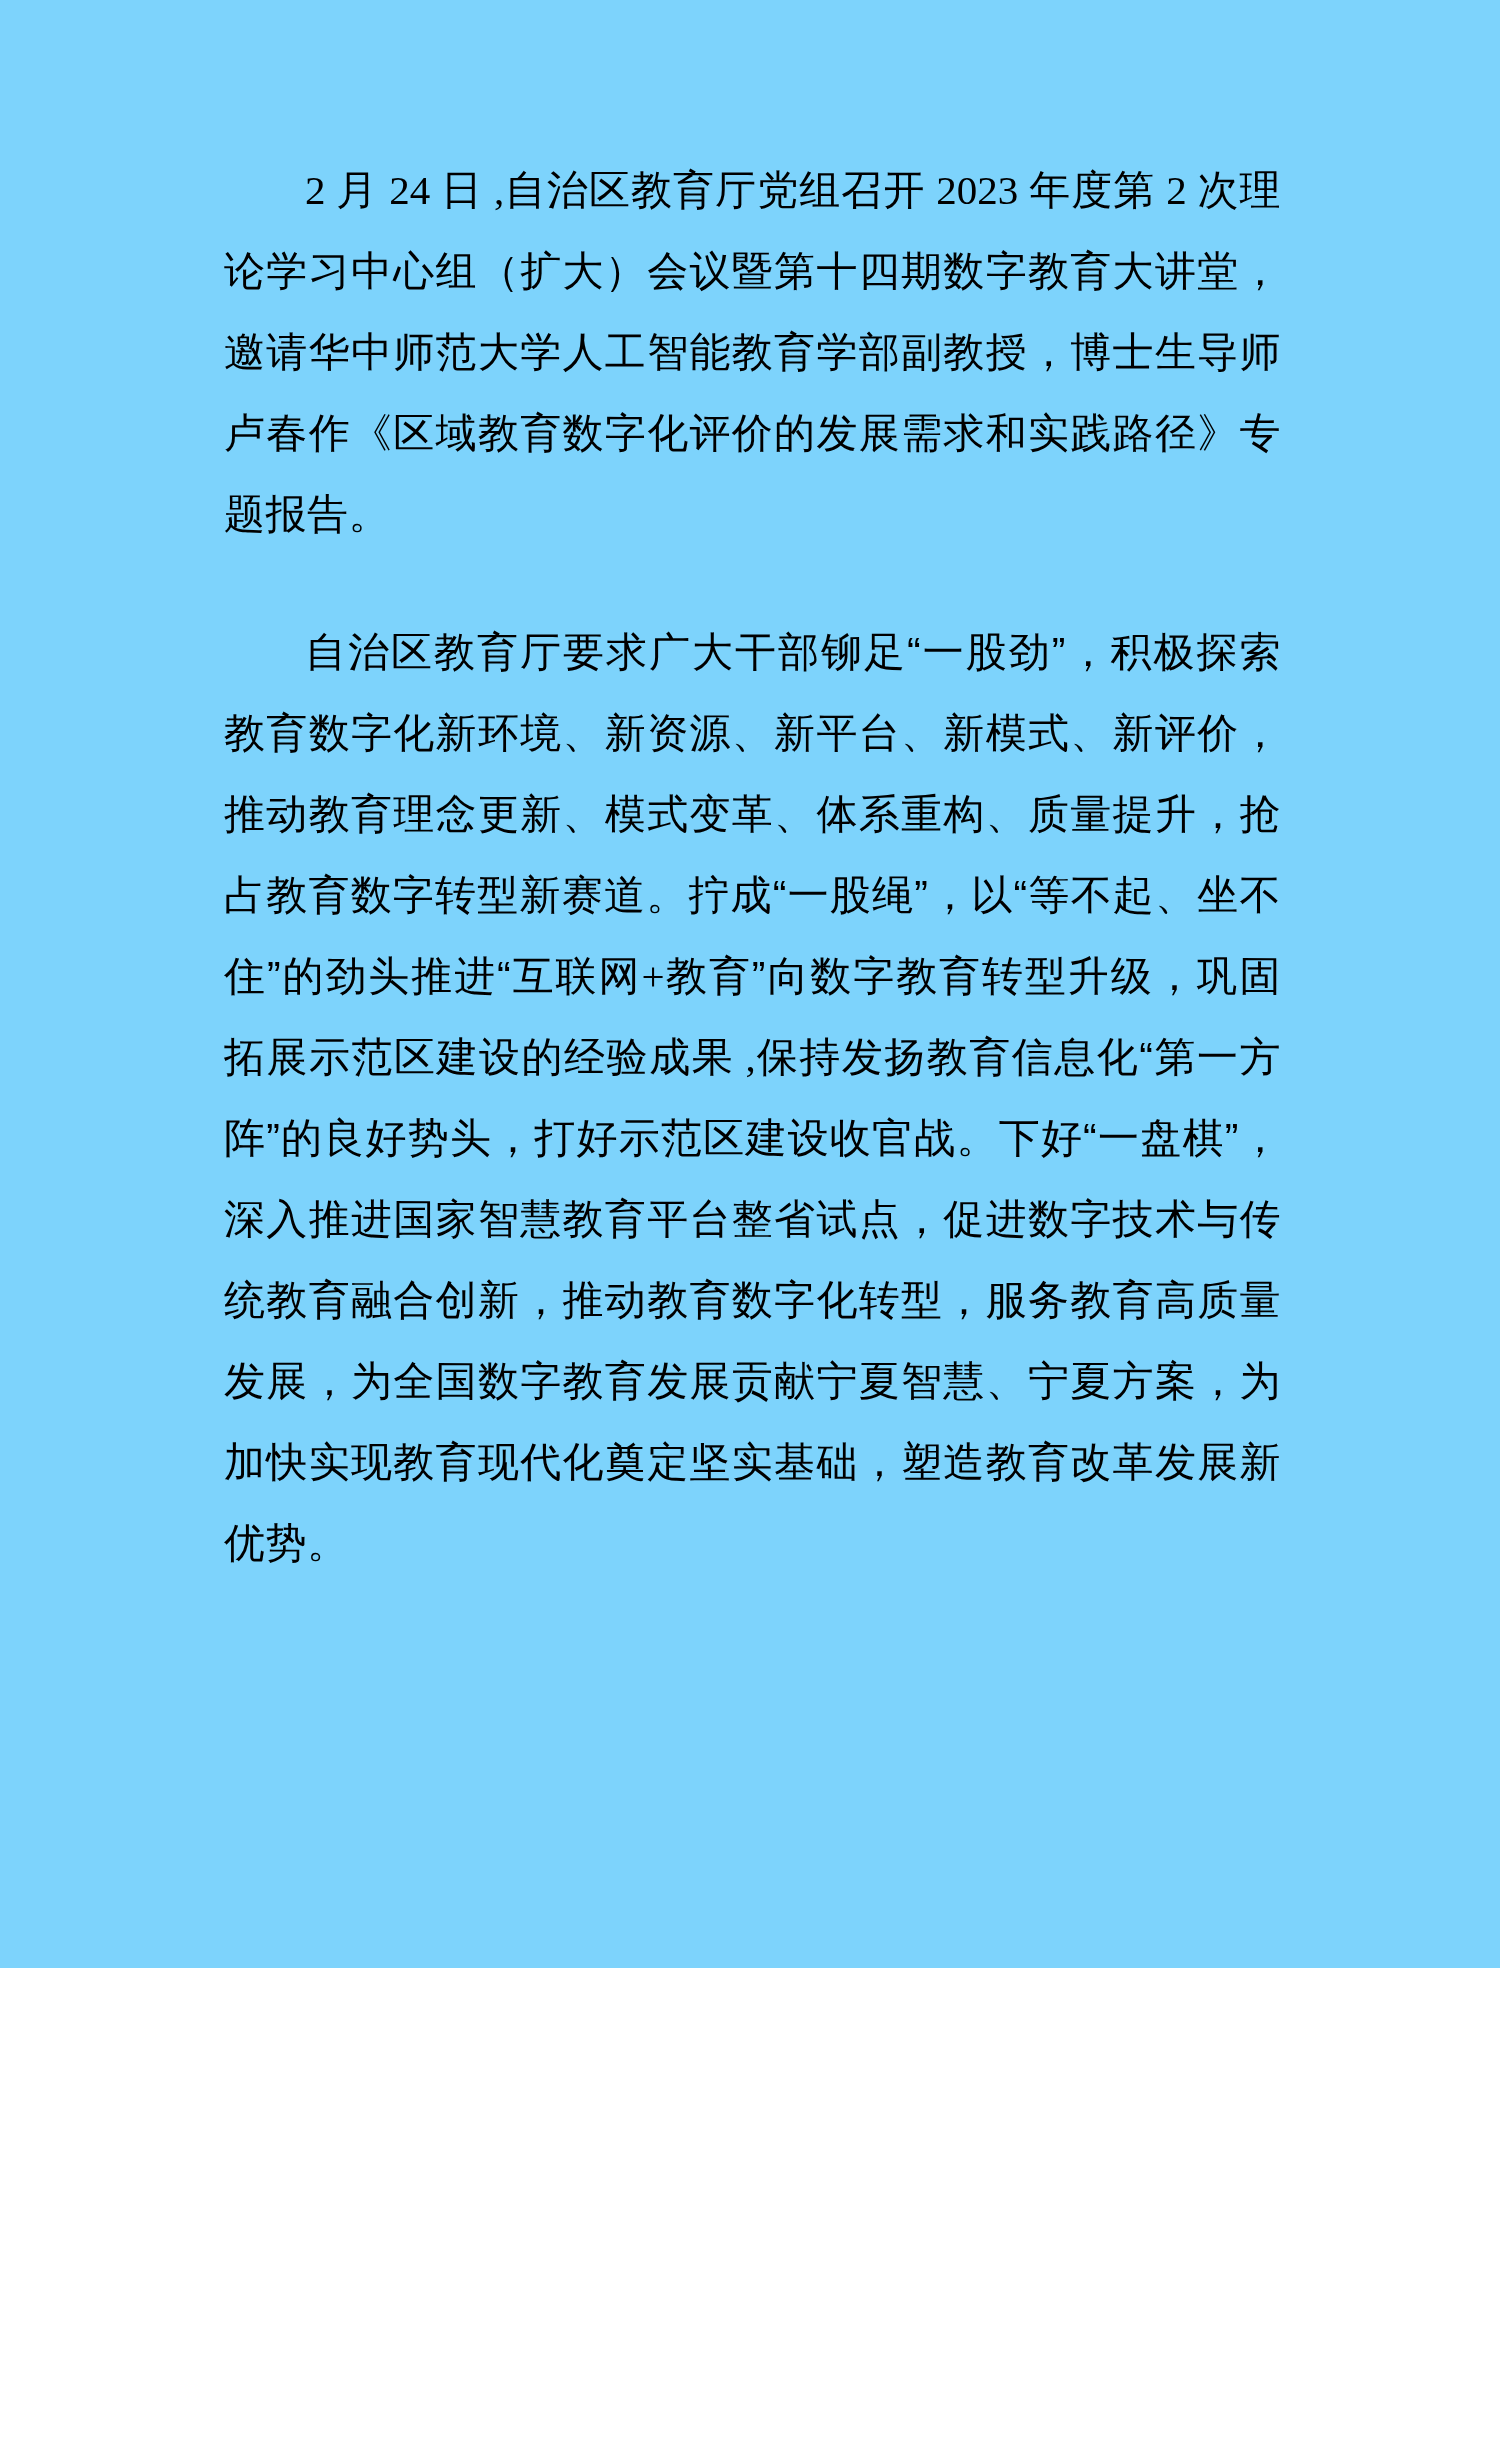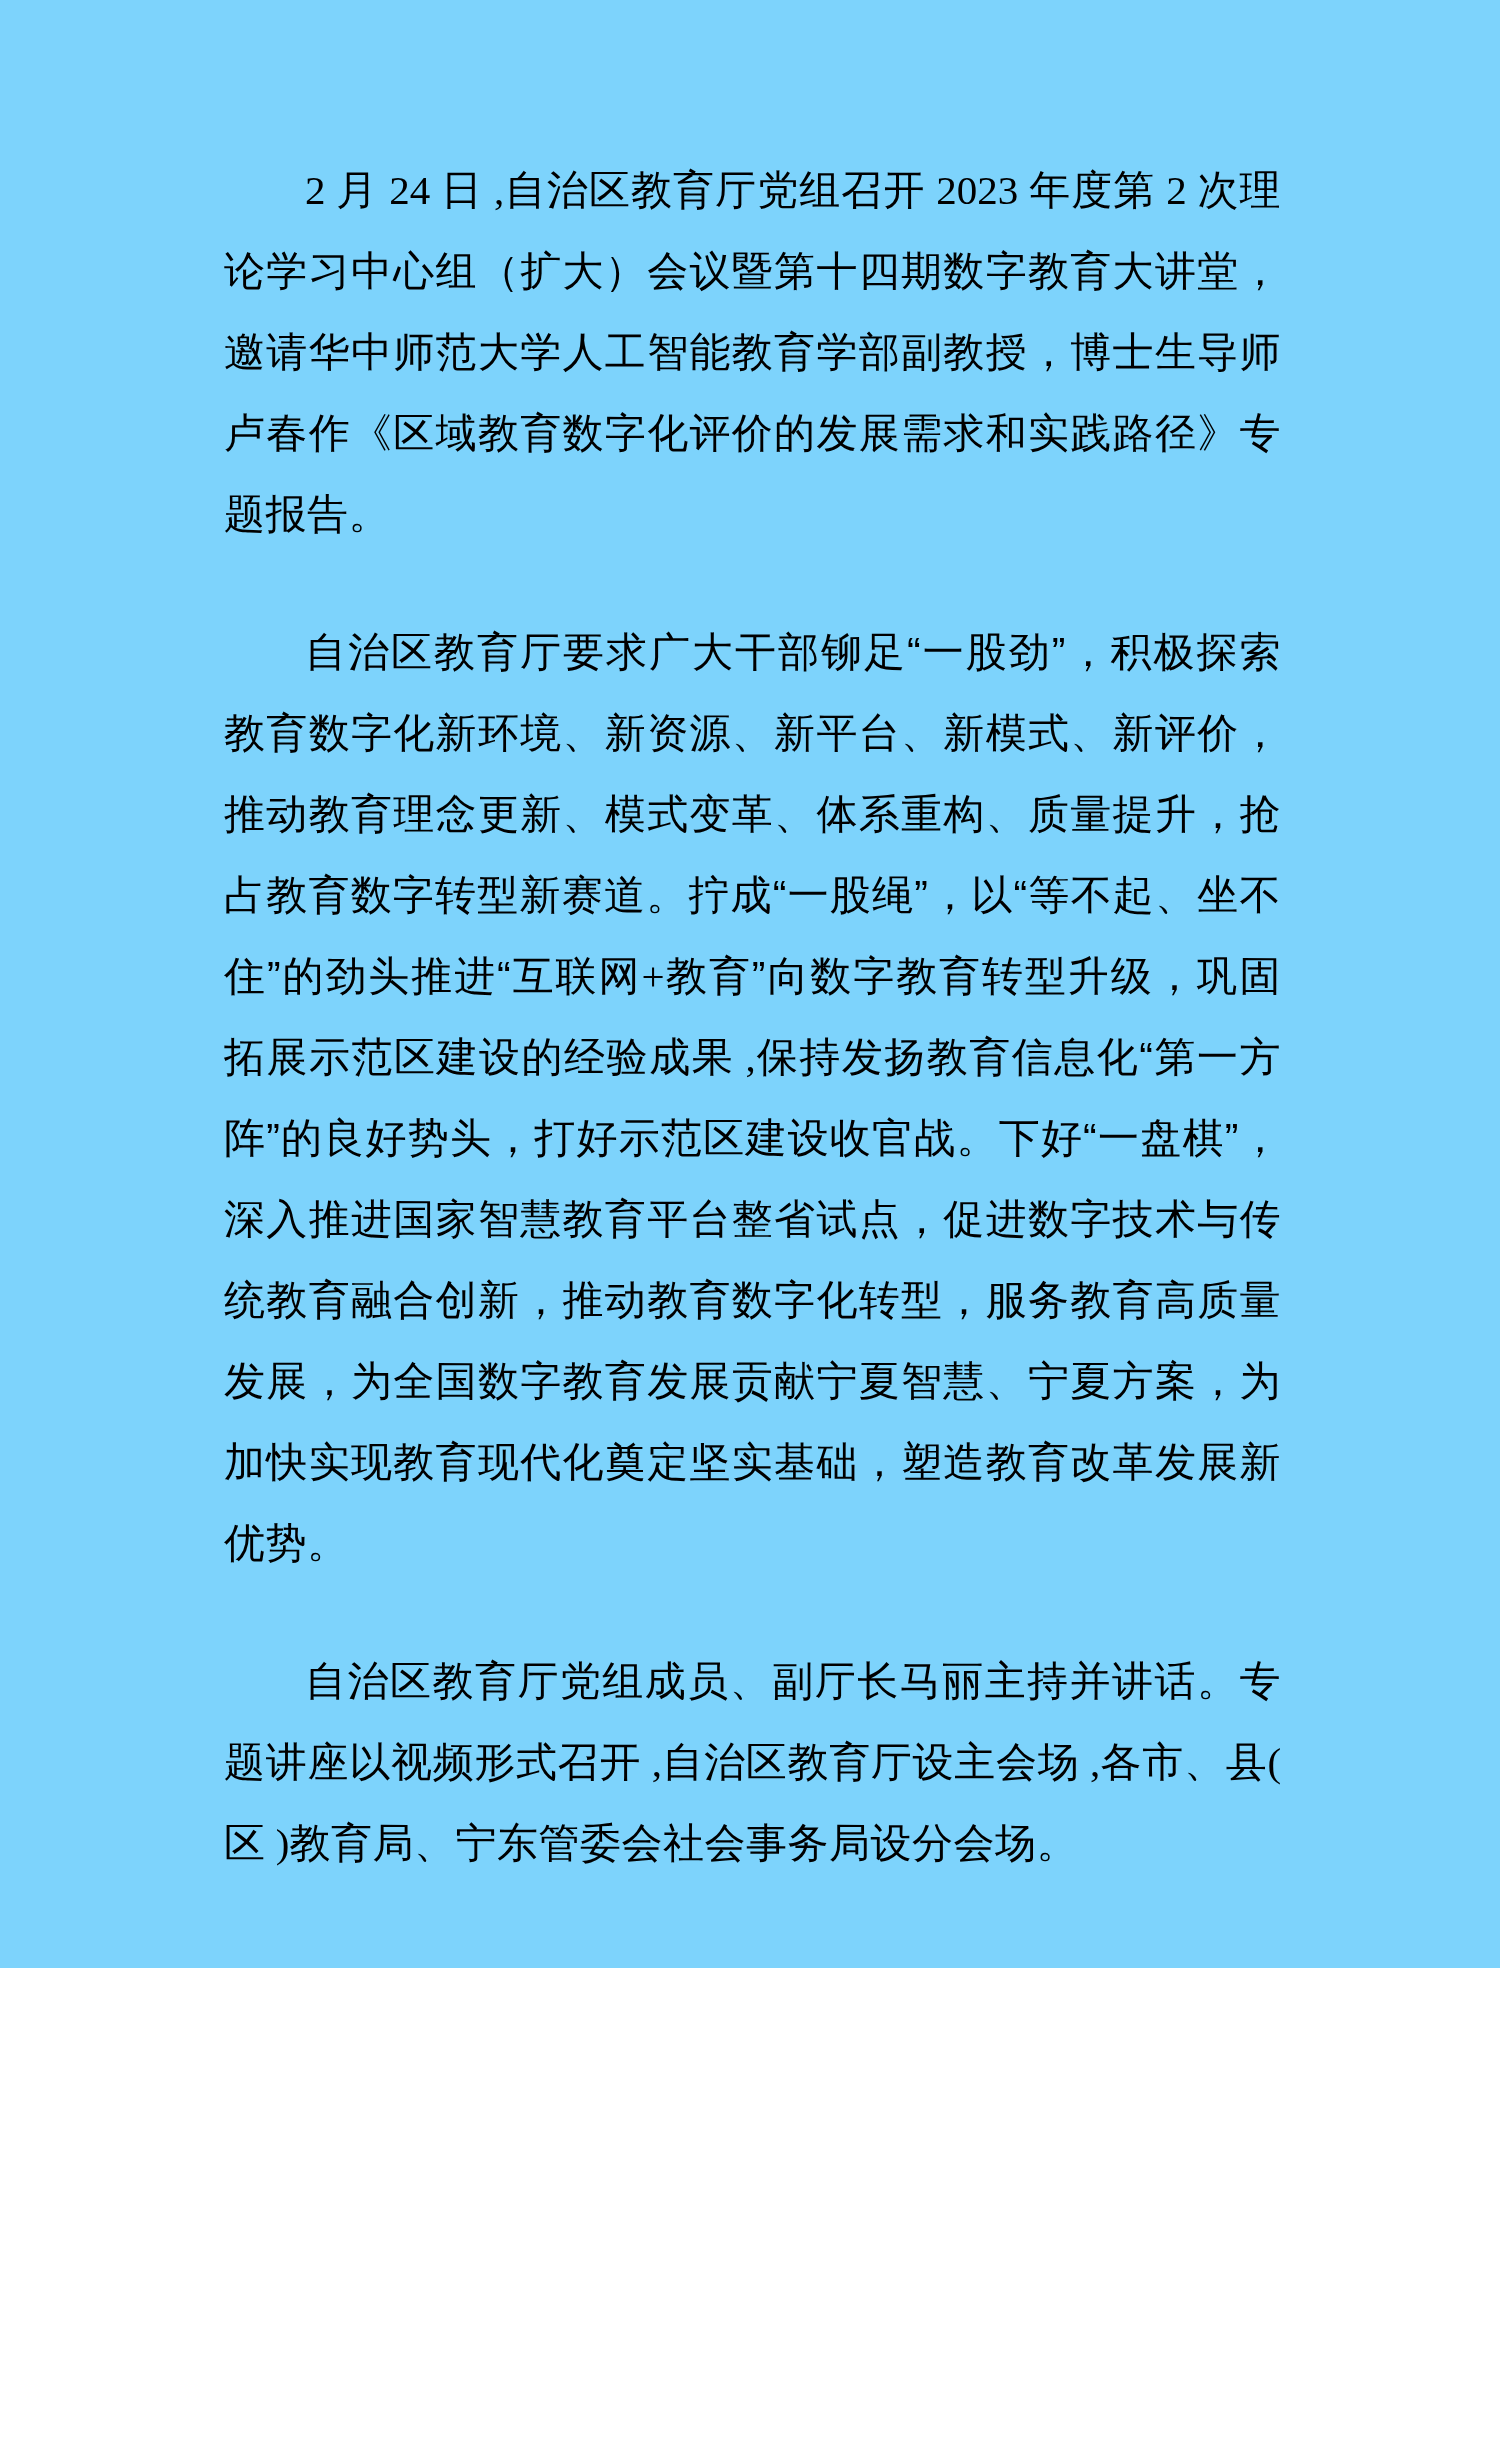--- a/index.html
+++ b/index.html
@@ -42,16 +42,15 @@
     letter-spacing: 0;
   }
 </style>
 </head>
 <body>
 
 <div class="page">
   <div class="doc">
     <p class="para"><span class="latin">2 </span>月<span class="latin"> 24 </span>日<span class="latin"> ,</span>自治区教育厅党组召开<span class="latin"> 2023 </span>年度第<span class="latin"> 2 </span>次理论学习中心组（扩大）会议暨第十四期数字教育大讲堂，邀请华中师范大学人工智能教育学部副教授，博士生导师卢春作《区域教育数字化评价的发展需求和实践路径》专题报告。</p>
     <p class="para">自治区教育厅要求广大干部铆足“一股劲”，积极探索教育数字化新环境、新资源、新平台、新模式、新评价，推动教育理念更新、模式变革、体系重构、质量提升，抢占教育数字转型新赛道。拧成“一股绳”，以“等不起、坐不住”的劲头推进“互联网<span class="latin">+</span>教育”向数字教育转型升级，巩固拓展示范区建设的经验成果<span class="latin"> ,</span>保持发扬教育信息化“第一方阵”的良好势头，打好示范区建设收官战。下好“一盘棋”，深入推进国家智慧教育平台整省试点，促进数字技术与传统教育融合创新，推动教育数字化转型，服务教育高质量发展，为全国数字教育发展贡献宁夏智慧、宁夏方案，为加快实现教育现代化奠定坚实基础，塑造教育改革发展新优势。</p>
-    <p class="para">自治区教育厅党组成员、副厅长马丽主持并讲话。专题讲座以视频形式召开<span class="latin"> ,</span>自治区教育厅设主会场<span class="latin"> ,</span>各市、县<span class="latin">( </span>区<span class="latin"> )</span>教育局、宁东管委会社会事务局设分会场。</p>
   </div>
 </div>
 
 
 </body></html>

